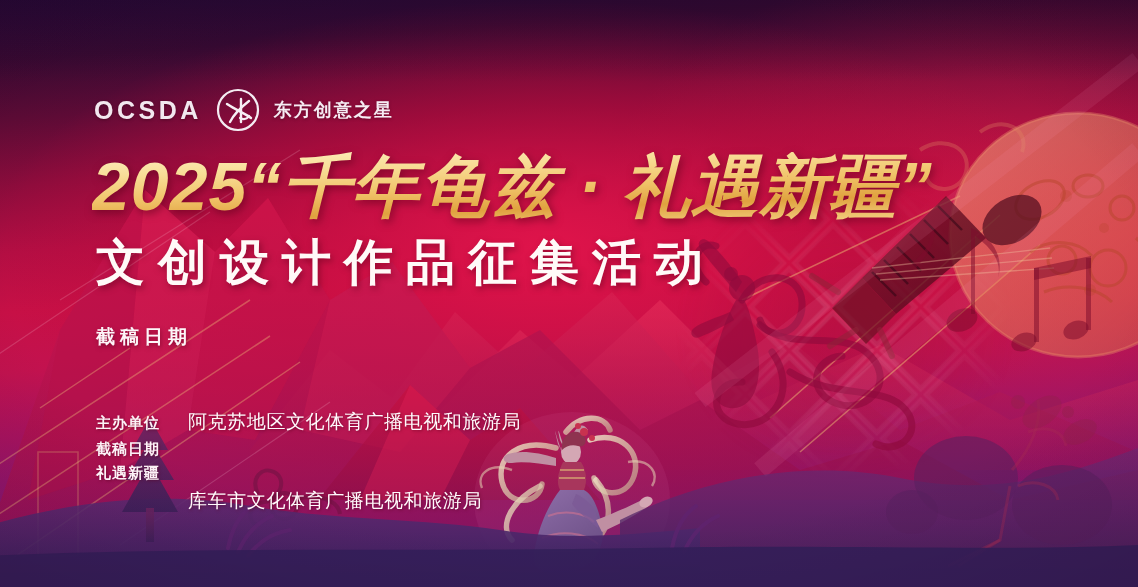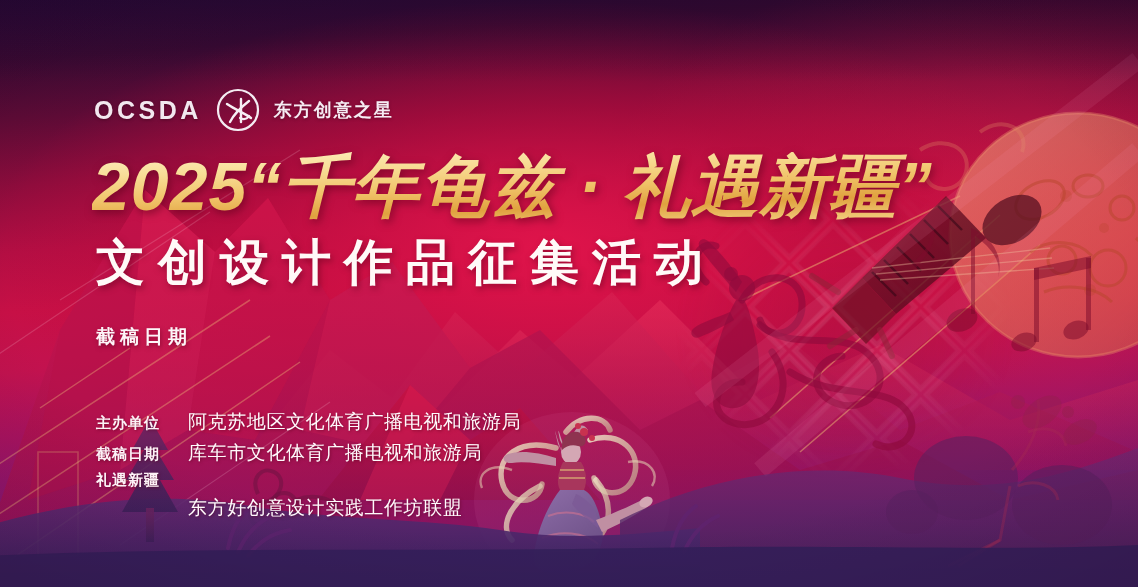--- a/index.html
+++ b/index.html
@@ -445,23 +445,22 @@
 
   <div class="dl-label">截稿日期</div>
 
   <div class="orgs">
     <div class="org-row">
       <span class="org-label">主办单位</span>
       <span class="org-val">阿克苏地区文化体育广播电视和旅游局</span>
     </div>
     <div class="org-row">
       <span class="org-label">截稿日期</span>
-      <span class="org-val">库车市文化体育广播电视和旅游局</span>
     </div>
     <div class="org-row">
       <span class="org-label">礼遇新疆</span>
     </div>
     <div class="org-row">
-      <span class="org-val indent">东方好创意设计实践工作坊联盟</span>
+      <span class="org-val indent">库车市文化体育广播电视和旅游局</span>
     </div>
   </div>
 
 </div>
 
 </body></html>

